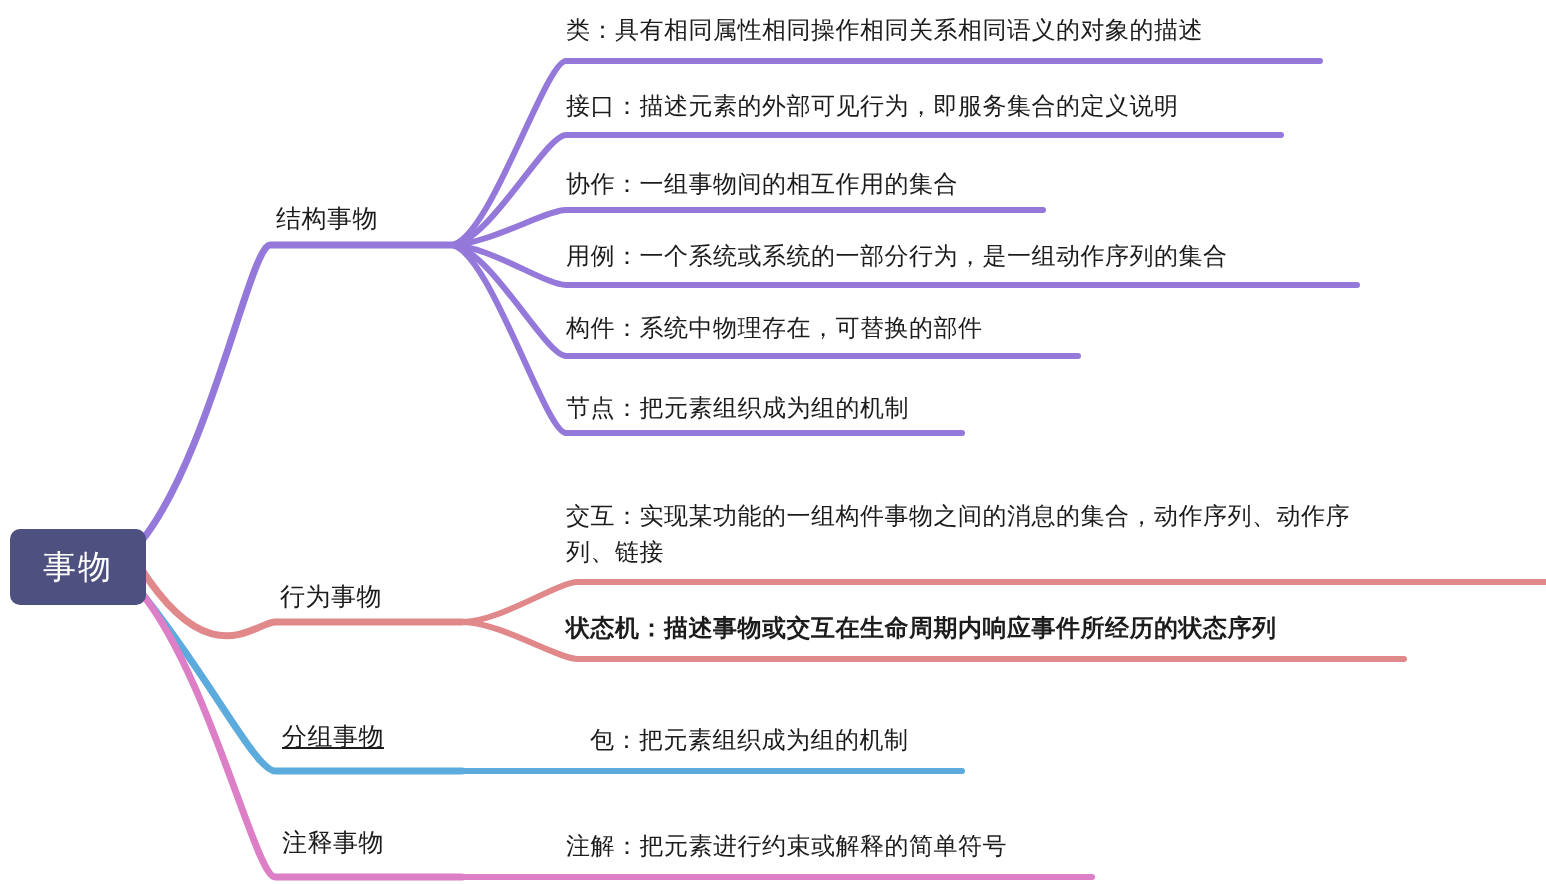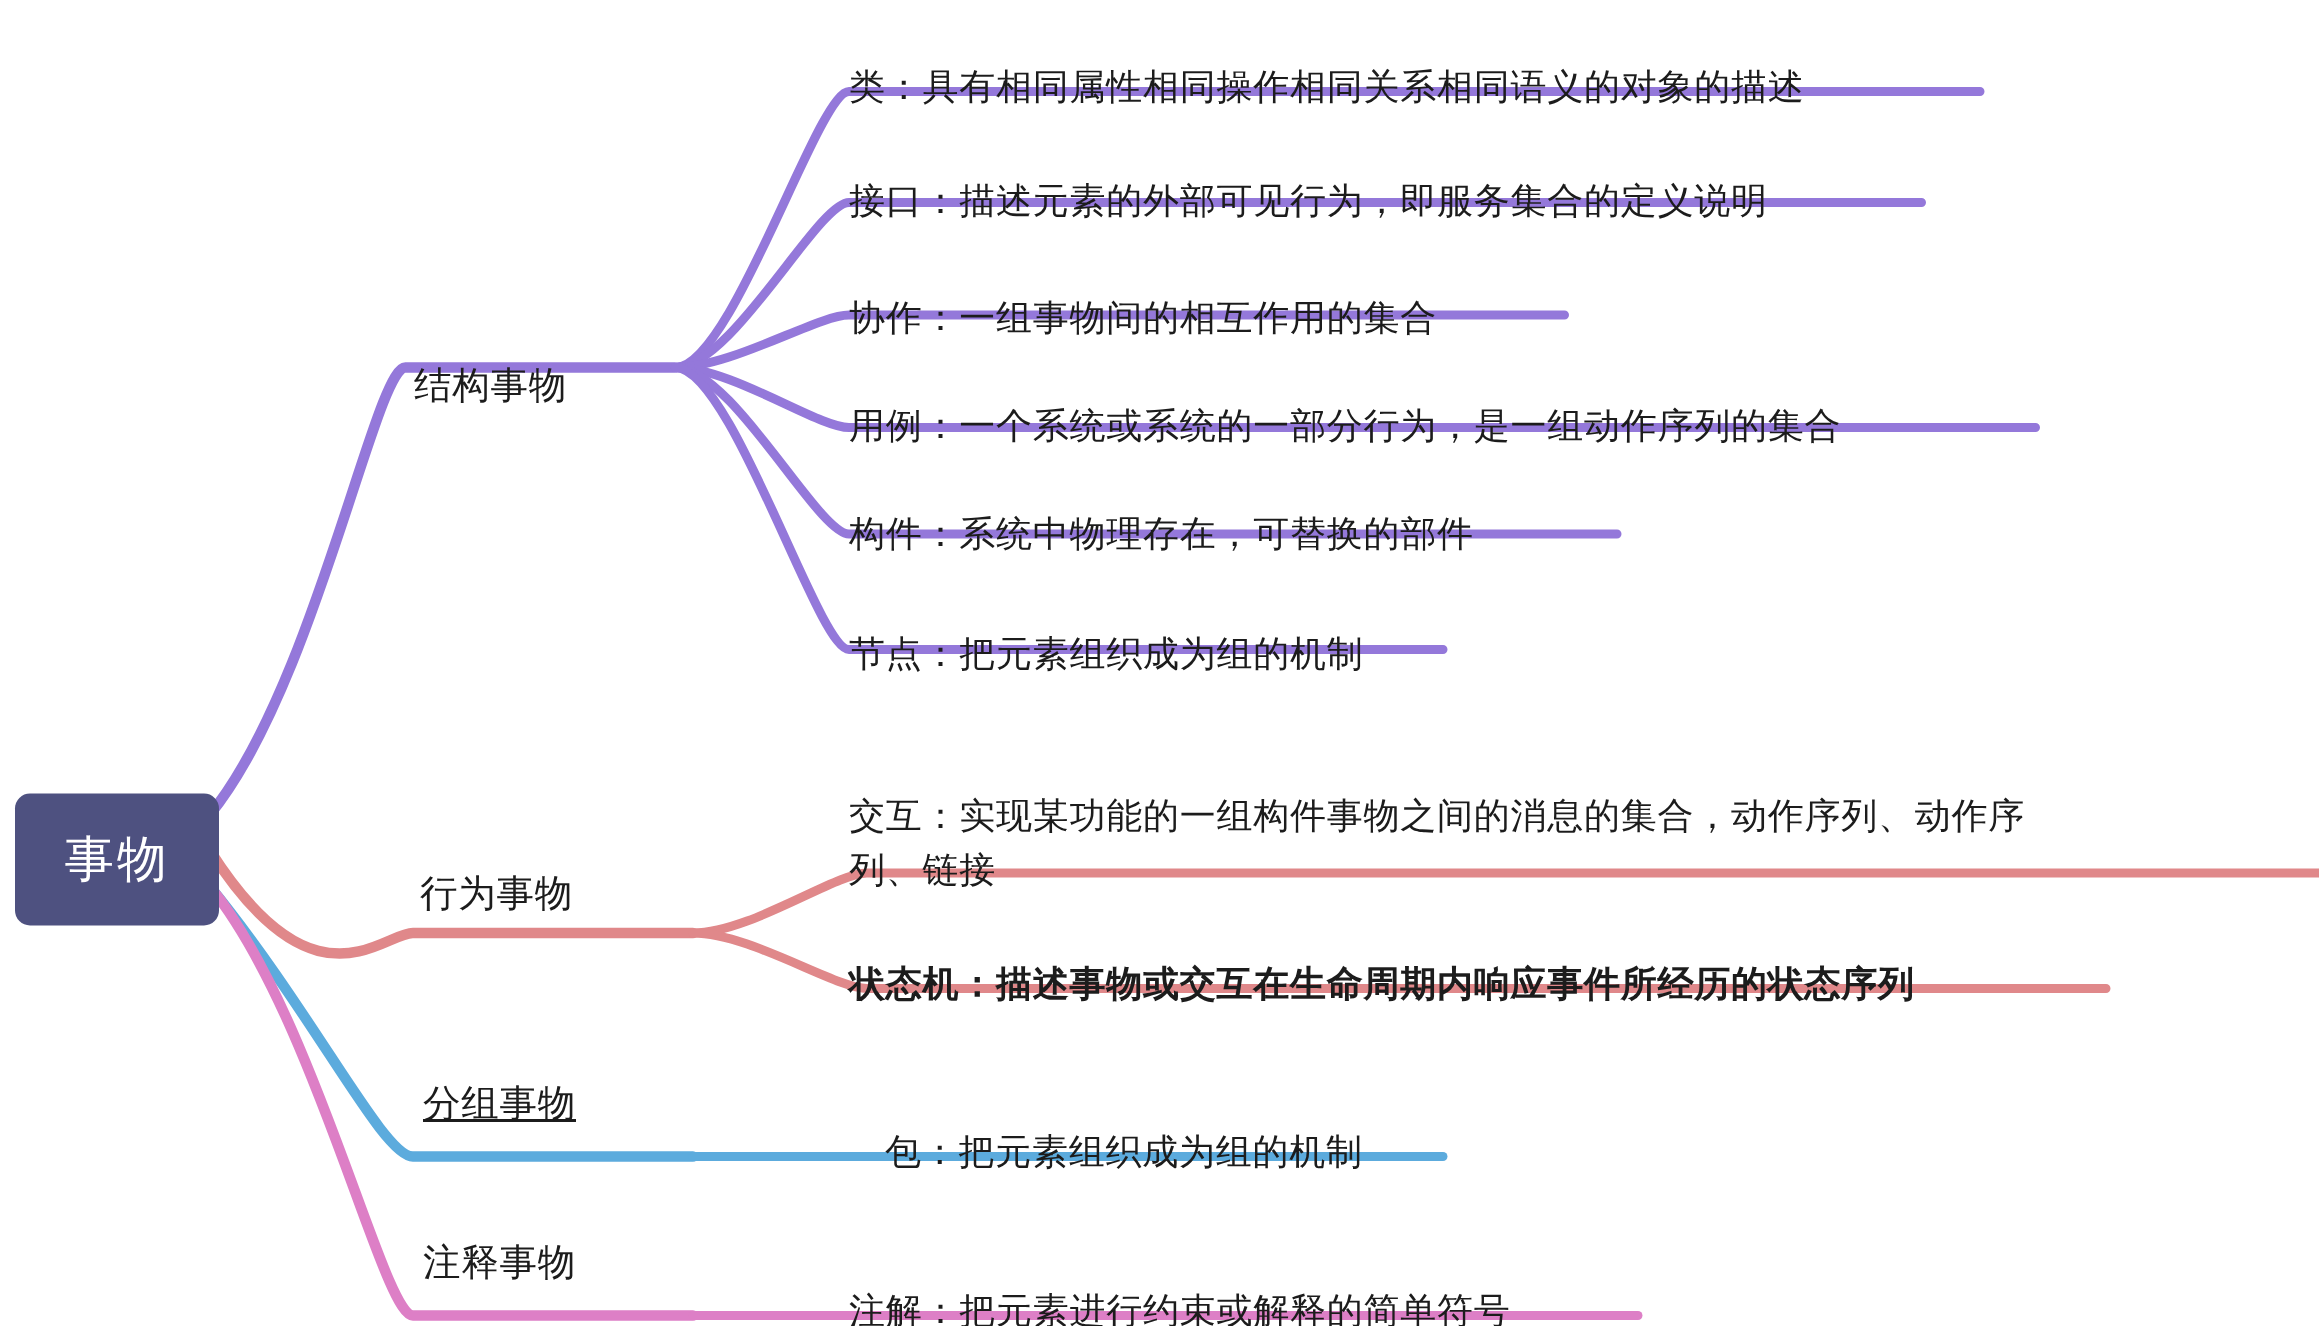--- a/index.html
+++ b/index.html
@@ -37,21 +37,20 @@
   .node-label {
     position: absolute;
     white-space: nowrap;
     color: #1c1c1c;
     font-size: 25px;
     letter-spacing: 0.5px;
     line-height: 1.5;
   }
   .node-label.leaf {
     font-size: 24px;
-    margin-top: 29px;
   }
   .node-label.wrap {
     white-space: normal;
   }
 </style>
 </head>
 <body>
 
 <div id="canvas">
 
@@ -65,26 +64,26 @@
       <path d="M 450 245 C 488 245 545 433 566 433 L 962 433" fill="none" stroke="#9478da" stroke-width="6" stroke-linecap="round"></path>
       <path d="M 140 567 C 210 677 255.24 622 275.24 622 L 462 622" fill="none" stroke="#e0888a" stroke-width="7" stroke-linecap="round"></path>
       <path d="M 462 622 C 500 622 557 582 578 582 L 1546 582" fill="none" stroke="#e0888a" stroke-width="6" stroke-linecap="round"></path>
       <path d="M 462 622 C 500 622 557 659 578 659 L 1404 659" fill="none" stroke="#e0888a" stroke-width="6" stroke-linecap="round"></path>
       <path d="M 140 591 C 210 677 255.24 771 275.24 771 L 462 771" fill="none" stroke="#5cabdd" stroke-width="7" stroke-linecap="round"></path>
       <path d="M 462 771 C 500 771 557 771 578 771 L 962 771" fill="none" stroke="#5cabdd" stroke-width="6" stroke-linecap="round"></path>
       <path d="M 140 591 C 210 677 255.24 877 275.24 877 L 462 877" fill="none" stroke="#dd7fc6" stroke-width="7" stroke-linecap="round"></path>
       <path d="M 462 877 C 500 877 557 877 578 877 L 1092 877" fill="none" stroke="#dd7fc6" stroke-width="6" stroke-linecap="round"></path>
     </svg>
 
-  <div class="root-node" style="left: 10px; top: 529px; width: 136px; height: 88px; background: rgb(78, 81, 128); color: rgb(255, 255, 255);">
+  <div class="root-node" style="left: 10px; top: 529px; width: 136px; height: 76px; background: rgb(78, 81, 128); color: rgb(255, 255, 255);">
     <span>事物</span>
   </div>
 
   <div id="labels">
-      <div class="node-label" style="left: 276px; top: 200px; margin-top: 39px;">结构事物</div>
+      <div class="node-label" style="left: 276px; top: 200px;">结构事物</div>
       <div class="node-label leaf" style="left: 566px; top: 12px;">类：具有相同属性相同操作相同关系相同语义的对象的描述</div>
       <div class="node-label leaf" style="left: 566px; top: 88px;">接口：描述元素的外部可见行为，即服务集合的定义说明</div>
       <div class="node-label leaf" style="left: 566px; top: 166px;">协作：一组事物间的相互作用的集合</div>
       <div class="node-label leaf" style="left: 566px; top: 238px;">用例：一个系统或系统的一部分行为，是一组动作序列的集合</div>
       <div class="node-label leaf" style="left: 566px; top: 310px;">构件：系统中物理存在，可替换的部件</div>
       <div class="node-label leaf" style="left: 566px; top: 390px;">节点：把元素组织成为组的机制</div>
       <div class="node-label" style="left: 280px; top: 578px;">行为事物</div>
       <div class="node-label leaf wrap" style="left: 566px; top: 498px; width: 790px;">交互：实现某功能的一组构件事物之间的消息的集合，动作序列、动作序列、链接</div>
       <div class="node-label leaf" style="left: 566px; top: 610px; font-weight: bold;">状态机：描述事物或交互在生命周期内响应事件所经历的状态序列</div>
       <div class="node-label" style="left: 282px; top: 718px; text-decoration: underline;">分组事物</div>

